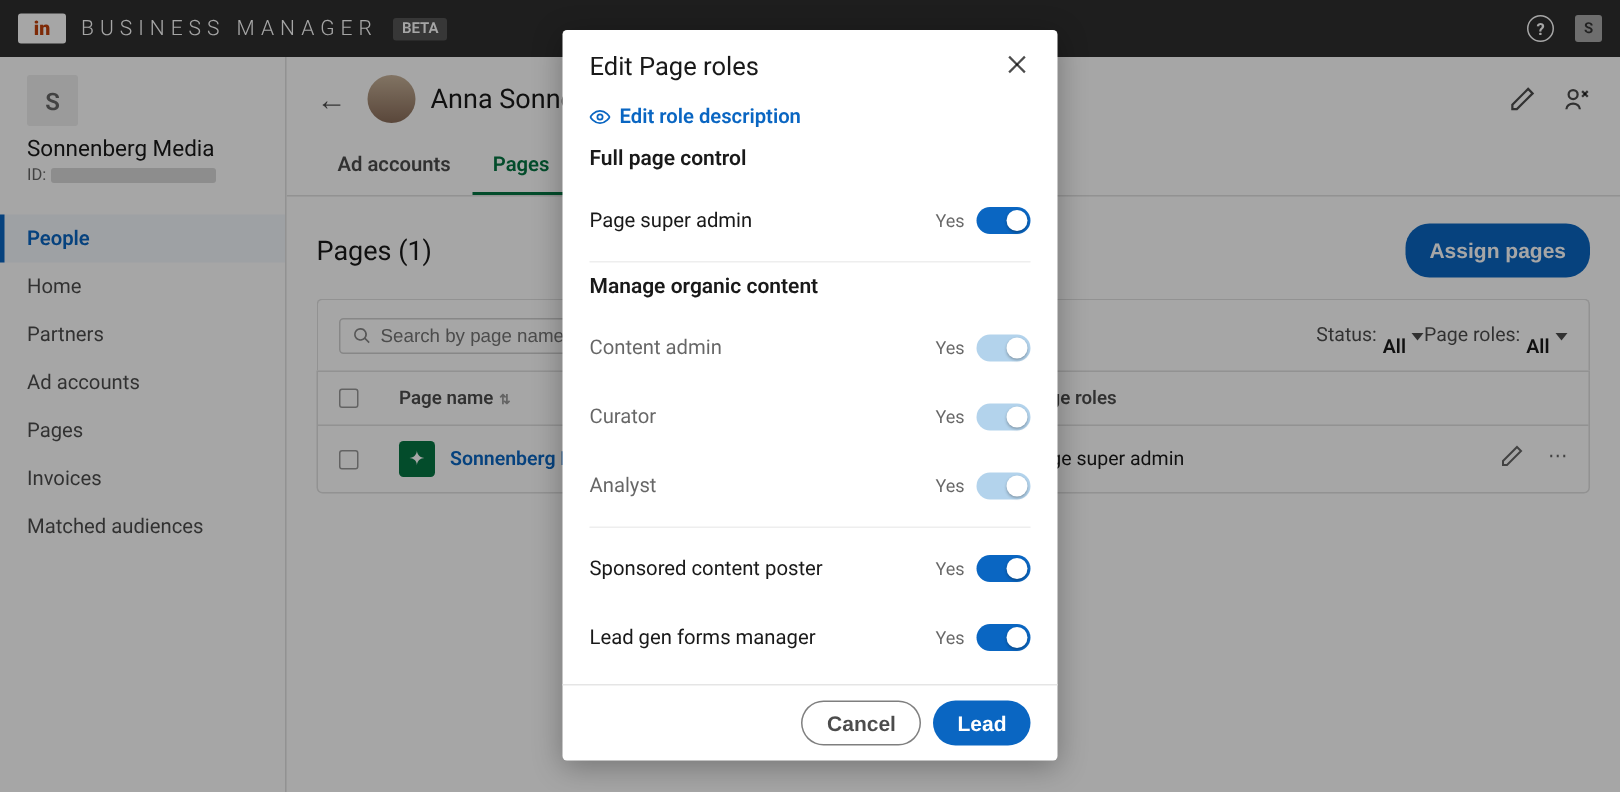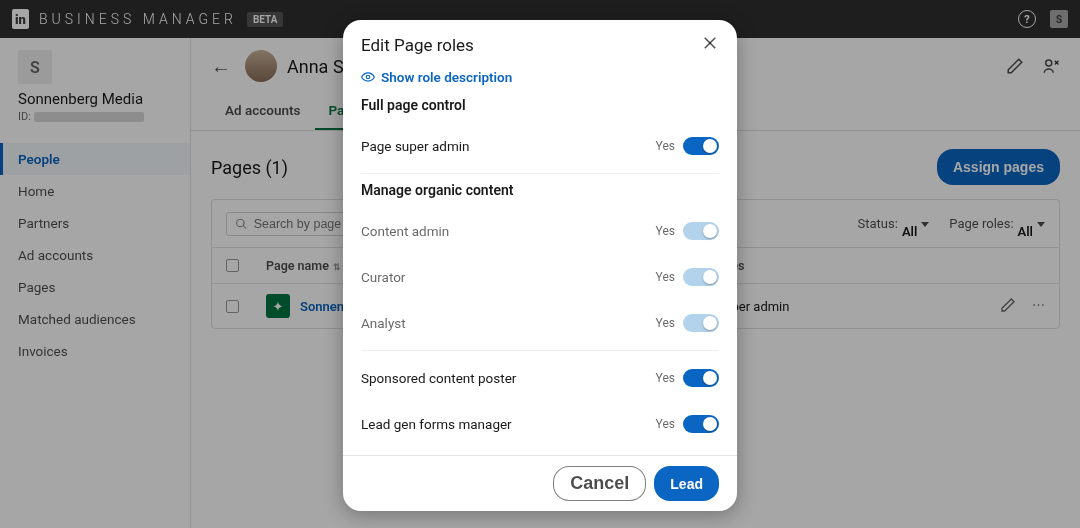--- a/index.html
+++ b/index.html
@@ -1,20 +1,20 @@
 <!DOCTYPE html>
 <html><head>
   <meta charset="utf-8">
   <style>
     * { box-sizing: border-box; margin: 0; padding: 0; }
     body { font-family: -apple-system, BlinkMacSystemFont, "Segoe UI", Roboto, sans-serif; font-size: 14px; color: rgba(0,0,0,0.9); background: #fff; width: 1080px; height: 528px; overflow: hidden; position: relative; }
 
     
     .topnav { height: 38px; background: #2e2e2e; display: flex; align-items: center; padding: 0 12px; color: #fff; }
-    .logo-sq { width: 17px; height: 20px; background: #fff; color: #404040; font-weight: 900; font-size: 13px; border-radius: 2px; display: flex; align-items: center; justify-content: center; margin-right: 10px; }
+    .logo-sq { width: 32px; height: 20px; background: #fff; color: #c2410c; font-weight: 900; font-size: 13px; border-radius: 2px; display: flex; align-items: center; justify-content: center; margin-right: 10px; }
     .brand { font-size: 14px; letter-spacing: 4px; font-weight: 300; }
     .beta { background: #555; color: #fff; font-size: 10px; padding: 2px 6px; border-radius: 2px; margin-left: 10px; font-weight: 600; }
     .topnav-right { margin-left: auto; display: flex; align-items: center; gap: 14px; }
     .help-icon { width: 18px; height: 18px; border: 1.5px solid #fff; border-radius: 50%; display: flex; align-items: center; justify-content: center; font-weight: 700; font-size: 11px; }
     .avatar-sm { width: 18px; height: 18px; background: #aaa; color: #333; font-size: 10px; font-weight: 600; display: flex; align-items: center; justify-content: center; border-radius: 2px; }
 
     .body { display: flex; height: calc(528px - 38px); }
 
     
     .sidebar { width: 191px; border-right: 1px solid #e0e0e0; padding: 12px 0; }
@@ -42,61 +42,61 @@
 
     .content { padding: 18px 20px; }
     .content-header { display: flex; align-items: center; margin-bottom: 14px; }
     .section-title { font-size: 18px; font-weight: 400; }
     .assign-btn { margin-left: auto; background: #0a66c2; color: #fff; border: none; border-radius: 16px; padding: 10px 16px; font-size: 14px; font-weight: 600; cursor: pointer; }
 
     .toolbar { display: flex; align-items: center; border: 1px solid #e0e0e0; border-bottom: none; padding: 8px 14px; border-radius: 4px 4px 0 0; }
     .search { display: flex; align-items: center; border: 1px solid #d0d0d0; border-radius: 3px; padding: 4px 8px; width: 220px; }
     .search svg { width: 14px; height: 14px; fill: #888; margin-right: 6px; }
     .search input { border: none; outline: none; font-size: 12.5px; width: 100%; }
-    .filters { margin-left: auto; display: flex; gap: 20px; font-size: 13px; color: rgba(0,0,0,0.7); }
+    .filters { margin-left: auto; display: flex; font-size: 13px; color: rgba(0,0,0,0.7); }
     .filter { cursor: pointer; display: flex; align-items: center; gap: 4px; }
     .bold { color: rgba(0,0,0,0.9); font-weight: 600; margin-top: 16px; }
     .caret { width: 0; height: 0; border-left: 4px solid transparent; border-right: 4px solid transparent; border-top: 5px solid rgba(0,0,0,0.7); margin-top: 2px; }
 
     .table { border: 1px solid #e0e0e0; border-radius: 0 0 4px 4px; }
     .thead, .trow { display: grid; grid-template-columns: 40px 1fr 180px 260px 100px; align-items: center; padding: 10px 14px; }
     .thead { border-bottom: 1px solid #e0e0e0; font-size: 12.5px; font-weight: 600; color: rgba(0,0,0,0.7); }
     .sort { margin-left: 4px; font-size: 9px; color: #999; }
     .trow { font-size: 13px; }
     .checkbox { width: 13px; height: 13px; border: 1px solid #999; border-radius: 2px; cursor: pointer; }
     .page-cell { display: flex; align-items: center; gap: 10px; }
     .page-logo { width: 24px; height: 24px; background: #057642; border-radius: 3px; display: flex; align-items: center; justify-content: center; color: #fff; font-size: 13px; }
     .page-link { color: #0a66c2; font-weight: 600; }
     .row-actions { display: flex; gap: 16px; color: rgba(0,0,0,0.6); justify-content: flex-end; }
     .row-actions span { cursor: pointer; }
 
     
     .modal-backdrop { position: absolute; inset: 0; background: rgba(0,0,0,0.35); display: flex; align-items: flex-start; justify-content: center; }
-    .modal { background: #fff; width: 394px; margin-top: 20px; border-radius: 18px; display: flex; flex-direction: column; max-height: 505px; box-shadow: 0 4px 20px rgba(0,0,0,0.3); position: relative; }
+    .modal { background: #fff; width: 330px; margin-top: 20px; border-radius: 3px; display: flex; flex-direction: column; max-height: 505px; box-shadow: 0 4px 20px rgba(0,0,0,0.3); position: relative; }
     .modal-header { padding: 14px 18px; display: flex; align-items: center; }
     .modal-title { font-size: 17px; font-weight: 400; }
     .close-x { margin-left: auto; cursor: pointer; }
     .modal-body { flex: 1; overflow-y: auto; padding: 0 18px 8px; }
     .modal-body::-webkit-scrollbar { width: 6px; }
     .modal-body::-webkit-scrollbar-thumb { background: #ccc; border-radius: 3px; }
     .show-desc { display: flex; align-items: center; gap: 6px; color: #0a66c2; font-size: 13.5px; font-weight: 600; cursor: pointer; margin-bottom: 12px; }
     .eye { width: 14px; height: 14px; }
     .role-group-title { font-size: 14px; font-weight: 600; margin: 8px 0 10px; }
     .role-row { display: flex; align-items: center; padding: 14px 0; }
     .role-label { color: rgba(0,0,0,0.6); font-size: 13.5px; }
     .role-row.bold-row .role-label { color: rgba(0,0,0,0.9); }
     .role-right { margin-left: auto; display: flex; align-items: center; gap: 8px; }
     .yes { font-size: 12px; color: rgba(0,0,0,0.6); }
     .toggle { width: 36px; height: 18px; border-radius: 10px; position: relative; cursor: pointer; }
     .knob { width: 14px; height: 14px; background: #fff; border-radius: 50%; position: absolute; top: 2px; box-shadow: 0 1px 2px rgba(0,0,0,0.3); }
     .toggle.on { background: #0a66c2; } .toggle.on .knob { right: 2px; }
     .toggle.on-light { background: #b3d3ec; } .toggle.on-light .knob { right: 2px; }
     hr.sep { border: none; border-top: 1px solid #eee; margin: 4px 0; }
     .modal-footer { border-top: 1px solid #e5e5e5; padding: 10px 18px; display: flex; justify-content: flex-end; gap: 8px; }
-    .btn-secondary { background: #fff; border: 1px solid rgba(0,0,0,0.5); color: rgba(0,0,0,0.7); border-radius: 16px; padding: 6px 16px; font-weight: 600; font-size: 18px; cursor: pointer; }
+    .btn-secondary { background: #fff; border: 1px solid rgba(0,0,0,0.5); color: rgba(0,0,0,0.7); border-radius: 16px; padding: 6px 16px; font-weight: 600; font-size: 14px; cursor: pointer; }
     .btn-primary { background: #0a66c2; border: none; color: #fff; border-radius: 16px; padding: 6px 16px; font-weight: 600; font-size: 14px; cursor: pointer; }
   </style>
 </head>
 <body>
 
 <div class="topnav">
   <div class="logo-sq">in</div>
   <span class="brand">BUSINESS MANAGER</span>
   <span class="beta">BETA</span>
   <div class="topnav-right">
@@ -112,22 +112,22 @@
       <div class="org-logo">S</div>
       <div class="org-name">Sonnenberg Media</div>
       <div class="org-id"><span>ID:</span> <span class="id-redact"></span></div>
     </div>
     <div class="navlist">
       <div class="navitem active">People</div>
       <div class="navitem">Home</div>
       <div class="navitem">Partners</div>
       <div class="navitem">Ad accounts</div>
       <div class="navitem">Pages</div>
+      <div class="navitem">Invoices</div>
       <div class="navitem">Matched audiences</div>
-      <div class="navitem">Invoices</div>
     </div>
   </div>
 
   <div class="main">
     <div class="person-header">
       <span class="back-arrow">←</span>
       <div class="person-avatar"></div>
       <div class="person-name">Anna Sonnenberg</div>
       <div class="person-actions">
         <span class="icon-btn">
@@ -220,21 +220,21 @@
             <line x1="19" y1="5" x2="5" y2="19"></line>
           </svg>
       </span>
     </div>
     <div class="modal-body">
       <div class="show-desc">
         <svg class="eye" viewBox="0 0 24 24" fill="none" stroke="#0a66c2" stroke-width="2">
             <path d="M1 12s4-7 11-7 11 7 11 7-4 7-11 7S1 12 1 12z"></path>
             <circle cx="12" cy="12" r="3"></circle>
           </svg>
-        <span>Show role description</span>
+        <span>Edit role description</span>
       </div>
 
       <div class="role-group-title">Full page control</div>
       <div class="role-row bold-row">
         <span class="role-label">Page super admin</span>
         <div class="role-right">
           <span class="yes">Yes</span>
           <div class="toggle on">
               <div class="knob"></div>
             </div>

